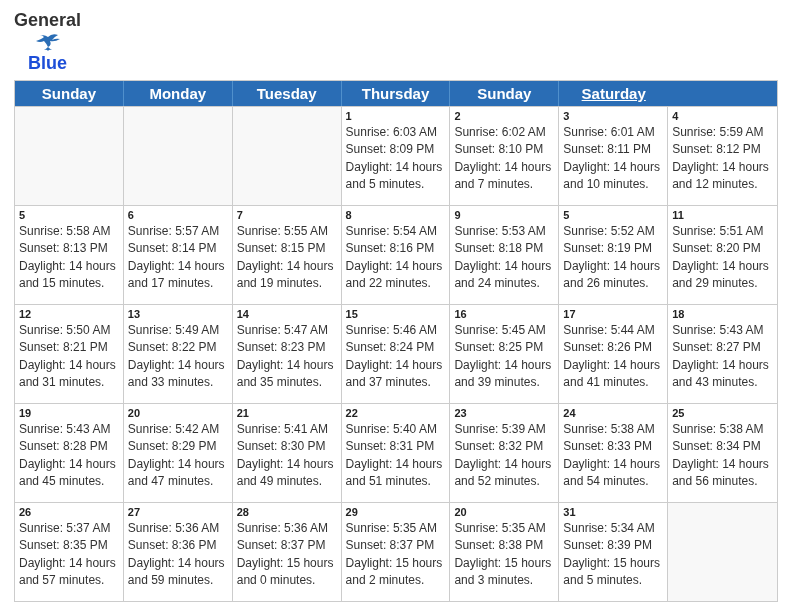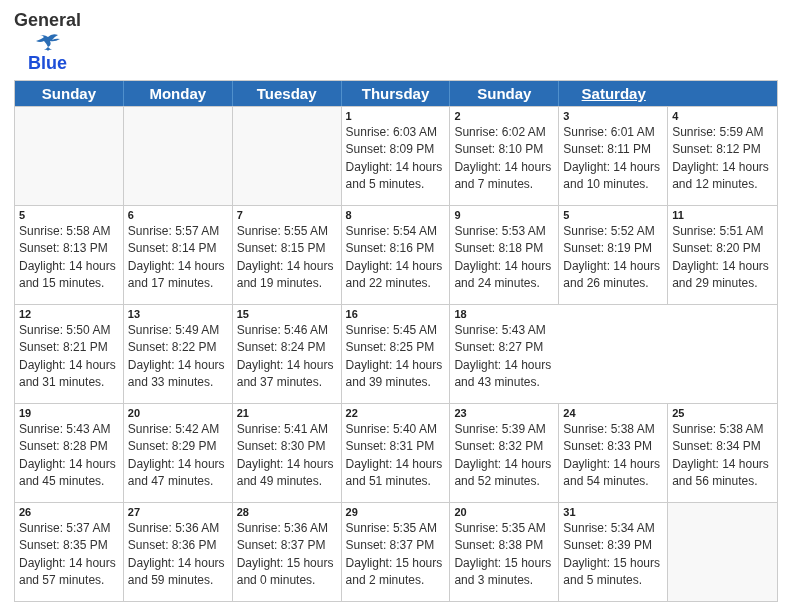--- a/index.html
+++ b/index.html
@@ -192,26 +192,34 @@
         <div class="cal-week">
           <div class="cal-cell">
             <span class="day-num">12</span>
             <p>Sunrise: 5:50 AM<br>Sunset: 8:21 PM<br>Daylight: 14 hours and 31 minutes.</p>
           </div>
           <div class="cal-cell">
             <span class="day-num">13</span>
             <p>Sunrise: 5:49 AM<br>Sunset: 8:22 PM<br>Daylight: 14 hours and 33 minutes.</p>
           </div>
           <div class="cal-cell">
+            <span class="day-num">14</span>
+            <p>Sunrise: 5:47 AM<br>Sunset: 8:23 PM<br>Daylight: 14 hours and 35 minutes.</p>
+          </div>
+          <div class="cal-cell">
             <span class="day-num">15</span>
             <p>Sunrise: 5:46 AM<br>Sunset: 8:24 PM<br>Daylight: 14 hours and 37 minutes.</p>
           </div>
           <div class="cal-cell">
             <span class="day-num">16</span>
             <p>Sunrise: 5:45 AM<br>Sunset: 8:25 PM<br>Daylight: 14 hours and 39 minutes.</p>
+          </div>
+          <div class="cal-cell">
+            <span class="day-num">17</span>
+            <p>Sunrise: 5:44 AM<br>Sunset: 8:26 PM<br>Daylight: 14 hours and 41 minutes.</p>
           </div>
           <div class="cal-cell">
             <span class="day-num">18</span>
             <p>Sunrise: 5:43 AM<br>Sunset: 8:27 PM<br>Daylight: 14 hours and 43 minutes.</p>
           </div>
         </div>
         <div class="cal-week">
           <div class="cal-cell">
             <span class="day-num">19</span>
             <p>Sunrise: 5:43 AM<br>Sunset: 8:28 PM<br>Daylight: 14 hours and 45 minutes.</p>

